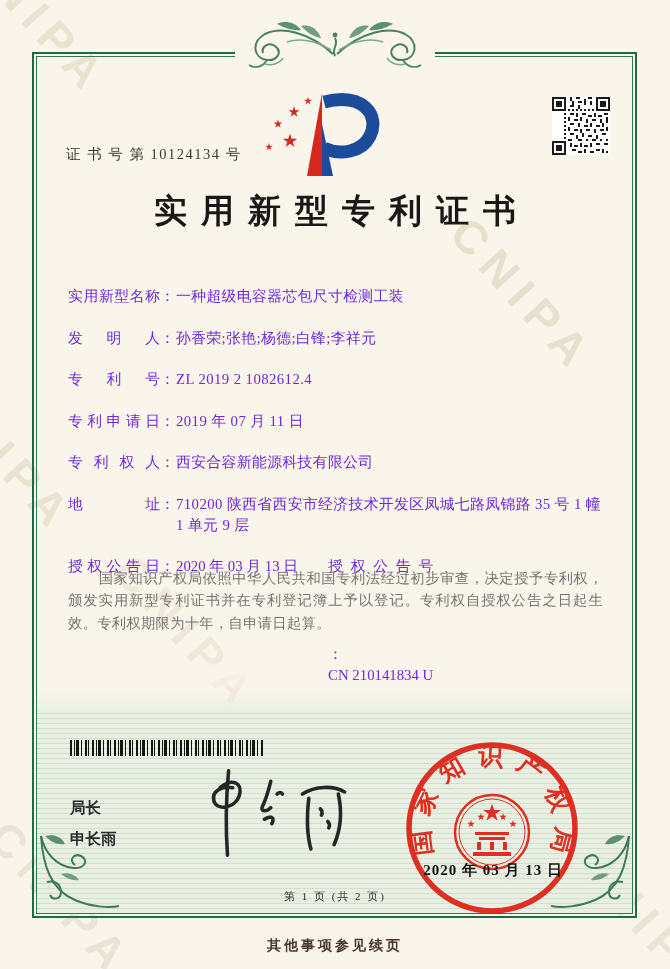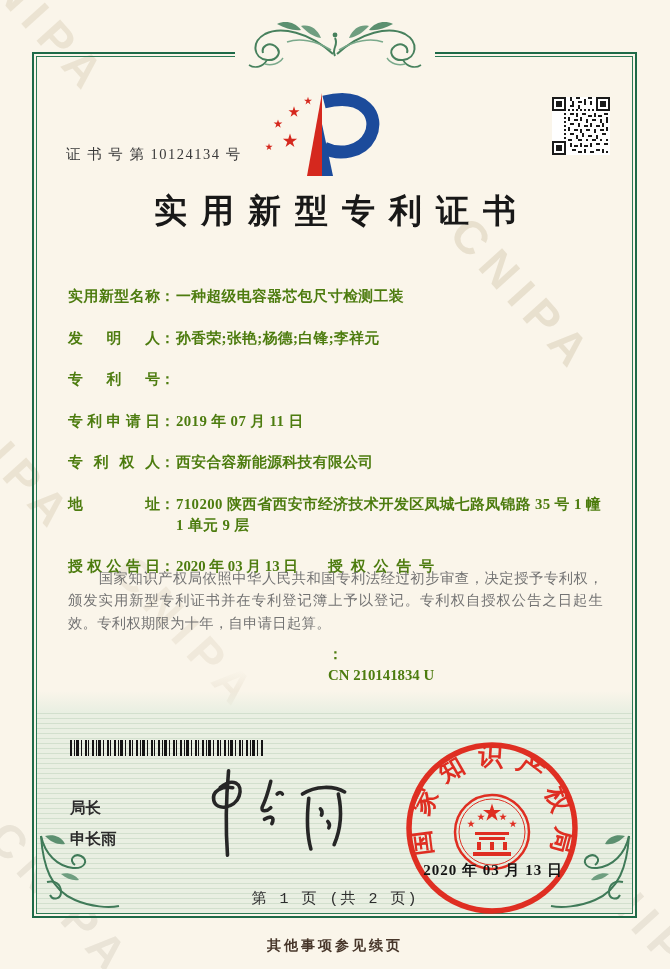--- a/index.html
+++ b/index.html
@@ -31,21 +31,21 @@
   .corner{position:absolute;top:832px;}
   .corner-left{left:35px;}
   .corner-right{left:549px;}
   
   .cert-no{position:absolute;left:66px;top:97px;font-size:14.5px;letter-spacing:1.5px;color:#3a3a3a;margin-top:48px;}
   .logo{position:absolute;left:250px;top:90px;}
   .qr{position:absolute;left:552px;top:97px;width:58px;height:58px;}
   .title{position:absolute;left:0;right:0;top:189px;text-align:center;
          font-size:33px;font-weight:bold;letter-spacing:14px;padding-left:14px;color:#181818;}
   
-  .fields{position:absolute;left:68px;top:286px;width:534px;font-size:14.8px;color:#4d7c0f;font-weight:bold;}
+  .fields{position:absolute;left:68px;top:286px;width:534px;font-size:14.8px;color:#6d28d9;}
   .frow{display:flex;margin-bottom:20.5px;line-height:21px;}
   .flabel{flex:0 0 92px;text-align:justify;text-align-last:justify;}
   .colon{flex:0 0 16px;}
   .fval{flex:1;letter-spacing:.4px;}
   .frow.addr .fval{max-width:446px;}
   .grant2{margin-left:30px;display:flex;flex-direction:column;}
   .grant2 .flabel{flex:0 0 88px;}
   
   .paras{position:absolute;left:68px;top:567px;width:535px;font-size:14.3px;
          line-height:22.3px;text-align:justify;color:#737373;}
@@ -56,21 +56,21 @@
        #151515 4px 5px,transparent 5px 6px,#151515 6px 9px,transparent 9px 11px,
        #151515 11px 12px,transparent 12px 15px,#151515 15px 17px,transparent 17px 18px,
        #151515 18px 19px,transparent 19px 22px);}
   .signer{position:absolute;left:70px;top:792px;font-family:"Liberation Sans","DejaVu Sans",sans-serif;
           font-size:15.5px;font-weight:600;color:#2b2b2b;line-height:31px;}
   .signature{position:absolute;left:180px;top:760px;}
   .seal{position:absolute;left:402px;top:738px;}
   .seal-date{position:absolute;left:404px;top:861px;width:178px;text-align:center;
              font-size:15px;font-weight:bold;color:#141414;letter-spacing:1px;}
   .page-info{position:absolute;left:0;right:0;top:889px;text-align:center;
-             font-size:15px;letter-spacing:2px;color:#2e2e2e;font-family:Liberation Mono, monospace;}
+             font-size:11px;letter-spacing:2px;color:#2e2e2e;}
   .note{position:absolute;left:0;right:0;top:937px;text-align:center;font-size:14px;
         font-weight:bold;letter-spacing:3px;color:#47362a;}
 </style>
 </head>
 <body>
 
 <div class="page">
 
   <div class="wm wm1">CNIPA</div>
   <div class="wm wm2">CNIPA</div>
@@ -171,20 +171,21 @@
         <span class="fval">一种超级电容器芯包尺寸检测工装</span>
     </div>
     <div class="frow">
       <span class="flabel">发明人</span>
         <span class="colon">：</span>
         <span class="fval">孙香荣;张艳;杨德;白锋;李祥元</span>
     </div>
     <div class="frow">
       <span class="flabel">专利号</span>
         <span class="colon">：</span>
+        <span class="fval">ZL 2019 2 1082612.4</span>
     </div>
     <div class="frow">
       <span class="flabel">专利申请日</span>
         <span class="colon">：</span>
         <span class="fval">2019 年 07 月 11 日</span>
     </div>
     <div class="frow">
       <span class="flabel">专利权人</span>
         <span class="colon">：</span>
         <span class="fval">西安合容新能源科技有限公司</span>

